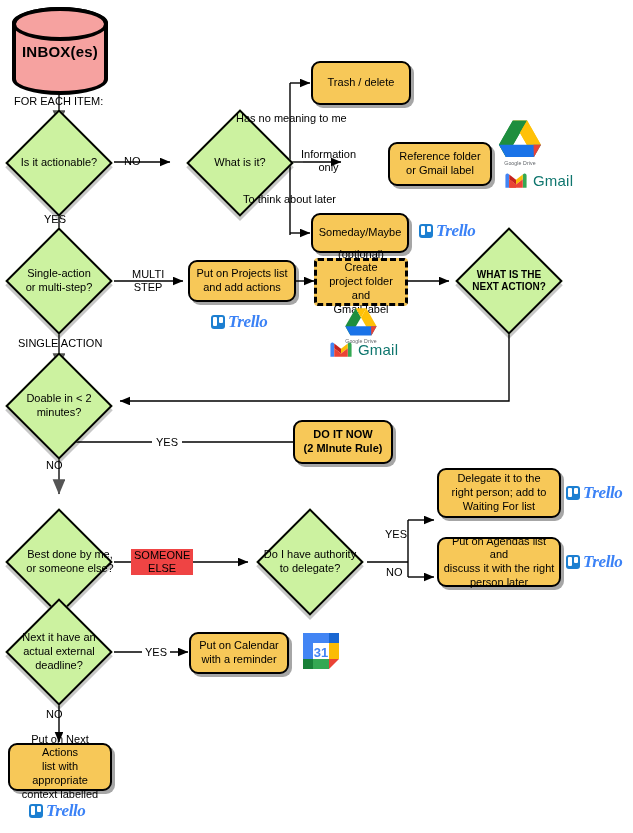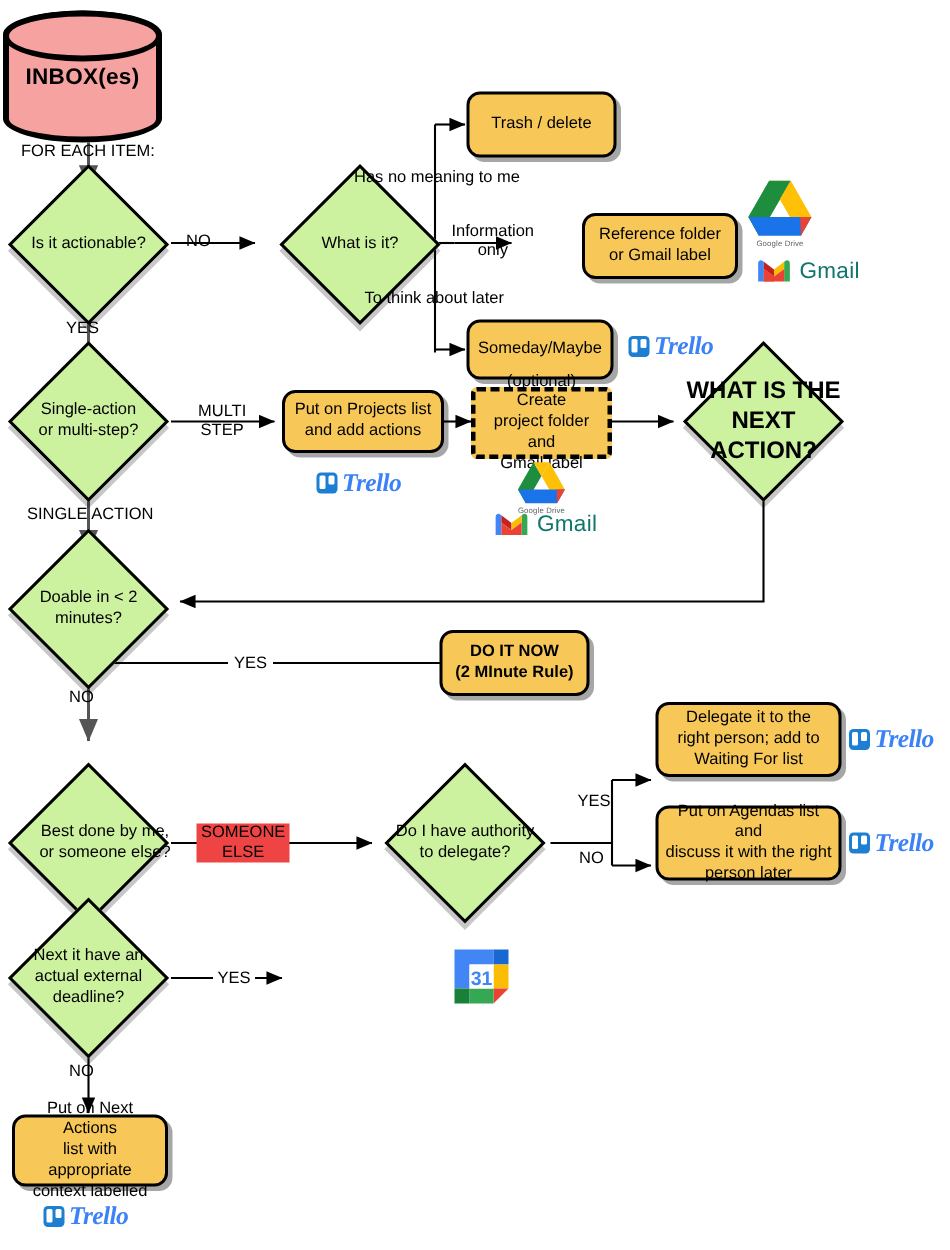--- a/index.html
+++ b/index.html
@@ -34,21 +34,21 @@
   }
   .diamond .dshape{
     position:absolute;left:0;top:0;width:100%;height:100%;
     background:#ccf2a0;
     border:2px solid #000;
     box-sizing:border-box;
     transform:rotate(45deg);
     box-shadow:3px 3px 0 rgba(0,0,0,.22);
   }
   .diamond .dtext{position:relative;z-index:2;padding:0 4px;}
-  .diamond.strong .dtext{font-weight:bold;font-size:16px;}
+  .diamond.strong .dtext{font-weight:bold;font-size:10px;}
 
   .rbox{
     background:#f7c858;
     border:2px solid #000;
     border-radius:9px;
     box-shadow:3px 3px 0 rgba(0,0,0,.35);
     display:flex;align-items:center;justify-content:center;
     text-align:center;font-size:11px;line-height:1.25;color:#000;
     padding:2px 4px;box-sizing:border-box;
   }
@@ -138,21 +138,21 @@
       <path d="M408,520 L408,577"></path>
       <path d="M408,520 L434,520" marker-end="url(#ah)"></path>
       <path d="M408,577 L434,577" marker-end="url(#ah)"></path>
 
       <path d="M114,652 L188,652" marker-end="url(#ah)"></path>
 
       <path d="M59,690 L59,742" marker-end="url(#ah)"></path>
     </g>
   </svg>
 
-  <div class="node cyl" style="left:2px;top:7px;width:106px;height:88px;">
+  <div class="node cyl" style="left:12px;top:7px;width:96px;height:88px;">
     <div class="cyl-lid"></div>
     <span style="position:relative;z-index:3;">INBOX(es)</span>
   </div>
 
   <div class="elabel" style="left:14px;top:95px;">FOR EACH ITEM:</div>
 
   <div class="node diamond" style="left:5px;top:125px;width:108px;height:76px;">
     <div class="dshape" style="width:76px;height:76px;left:16px;top:0;"></div>
     <div class="dtext">Is it actionable?</div>
   </div>
@@ -301,20 +301,22 @@
 
   <div class="node diamond" style="left:0px;top:614px;width:118px;height:76px;">
     <div class="dshape" style="width:76px;height:76px;left:21px;top:0;"></div>
     <div class="dtext" style="white-space:pre-line;">Next it have an
 actual external
 deadline?</div>
   </div>
   <div class="elabel" style="left:142px;top:646px;background:#fff;padding:0 3px;">YES</div>
   <div class="elabel" style="left:46px;top:708px;">NO</div>
 
+  <div class="node rbox" style="left:189px;top:632px;width:100px;height:42px;white-space:pre-line;">Put on Calendar
+with a reminder</div>
 
   <div class="logo gcal" style="left:302px;top:632px;">
     <svg width="38" height="38" viewBox="0 0 38 38">
       <rect x="1" y="1" width="36" height="36" fill="#fff"></rect>
       <path d="M1,1 L27,1 L27,11 L11,11 L11,27 L1,27 z" fill="#4285f4"></path>
       <path d="M27,1 L37,1 L37,11 L27,11 z" fill="#1967d2"></path>
       <path d="M27,11 L37,11 L37,27 L27,27 z" fill="#fbbc04"></path>
       <path d="M27,27 L37,27 L27,37 z" fill="#ea4335"></path>
       <path d="M11,27 L27,27 L27,37 L11,37 z" fill="#34a853"></path>
       <path d="M1,27 L11,27 L11,37 L1,37 z" fill="#188038"></path>

